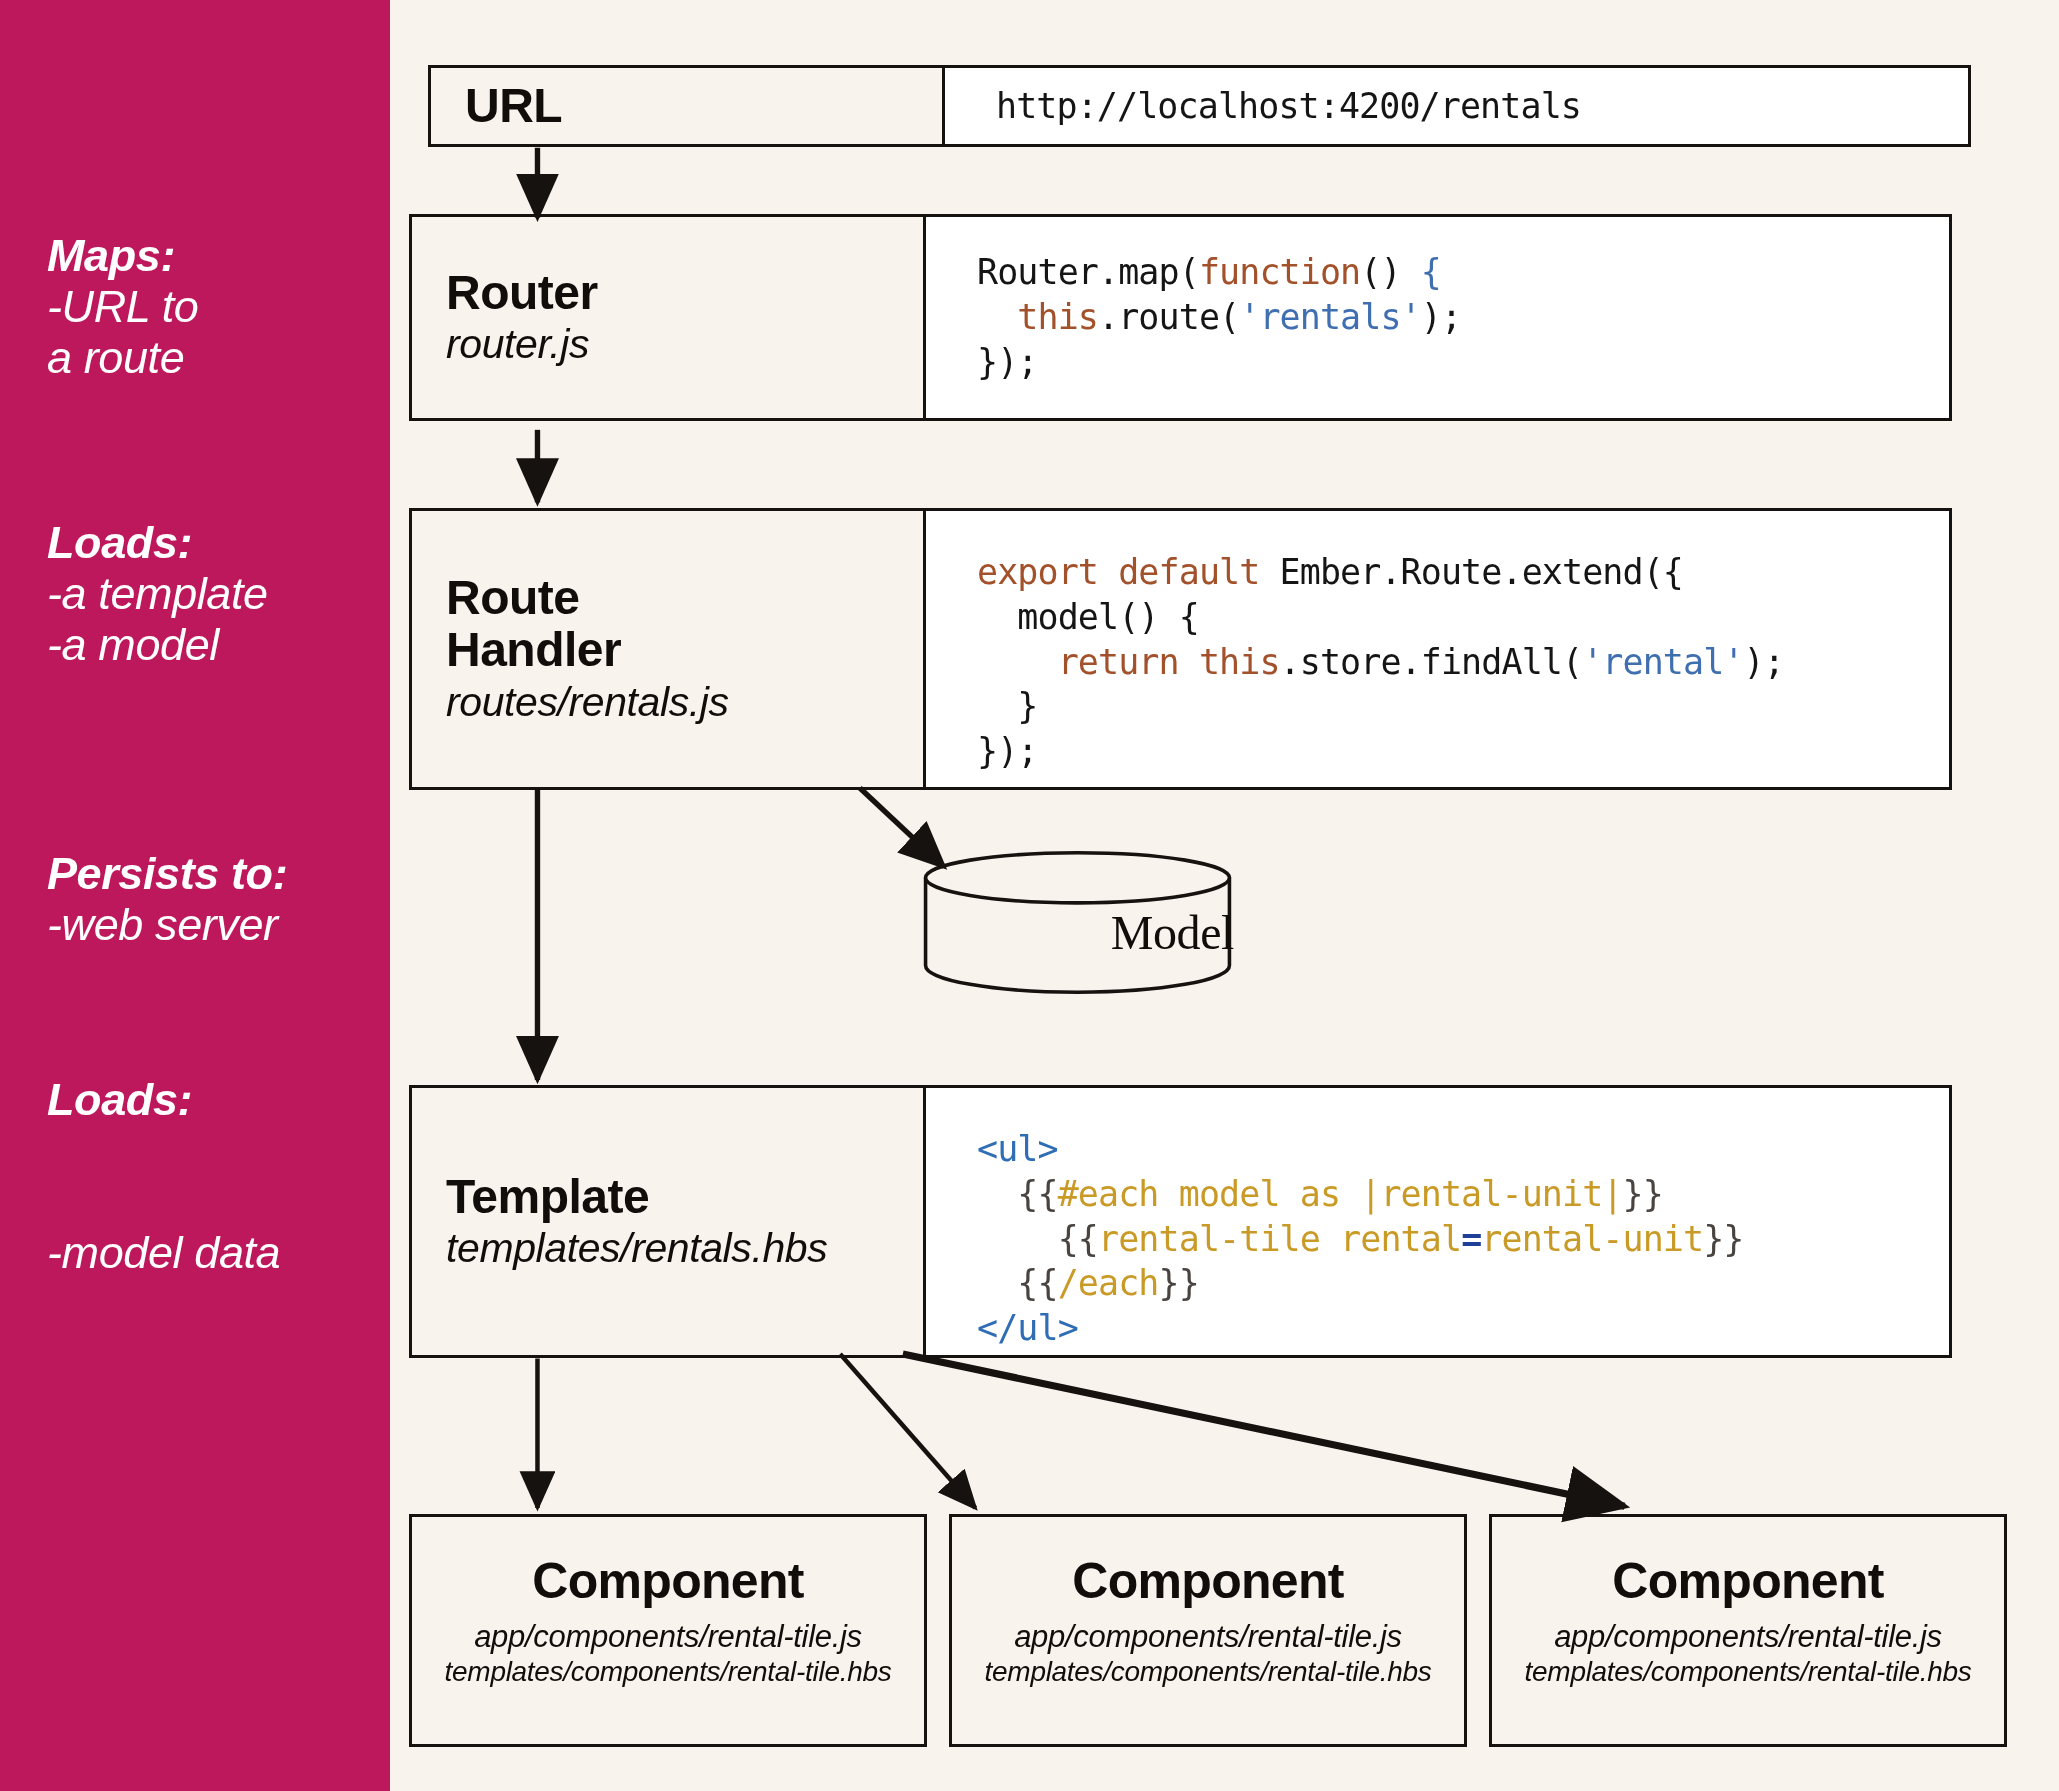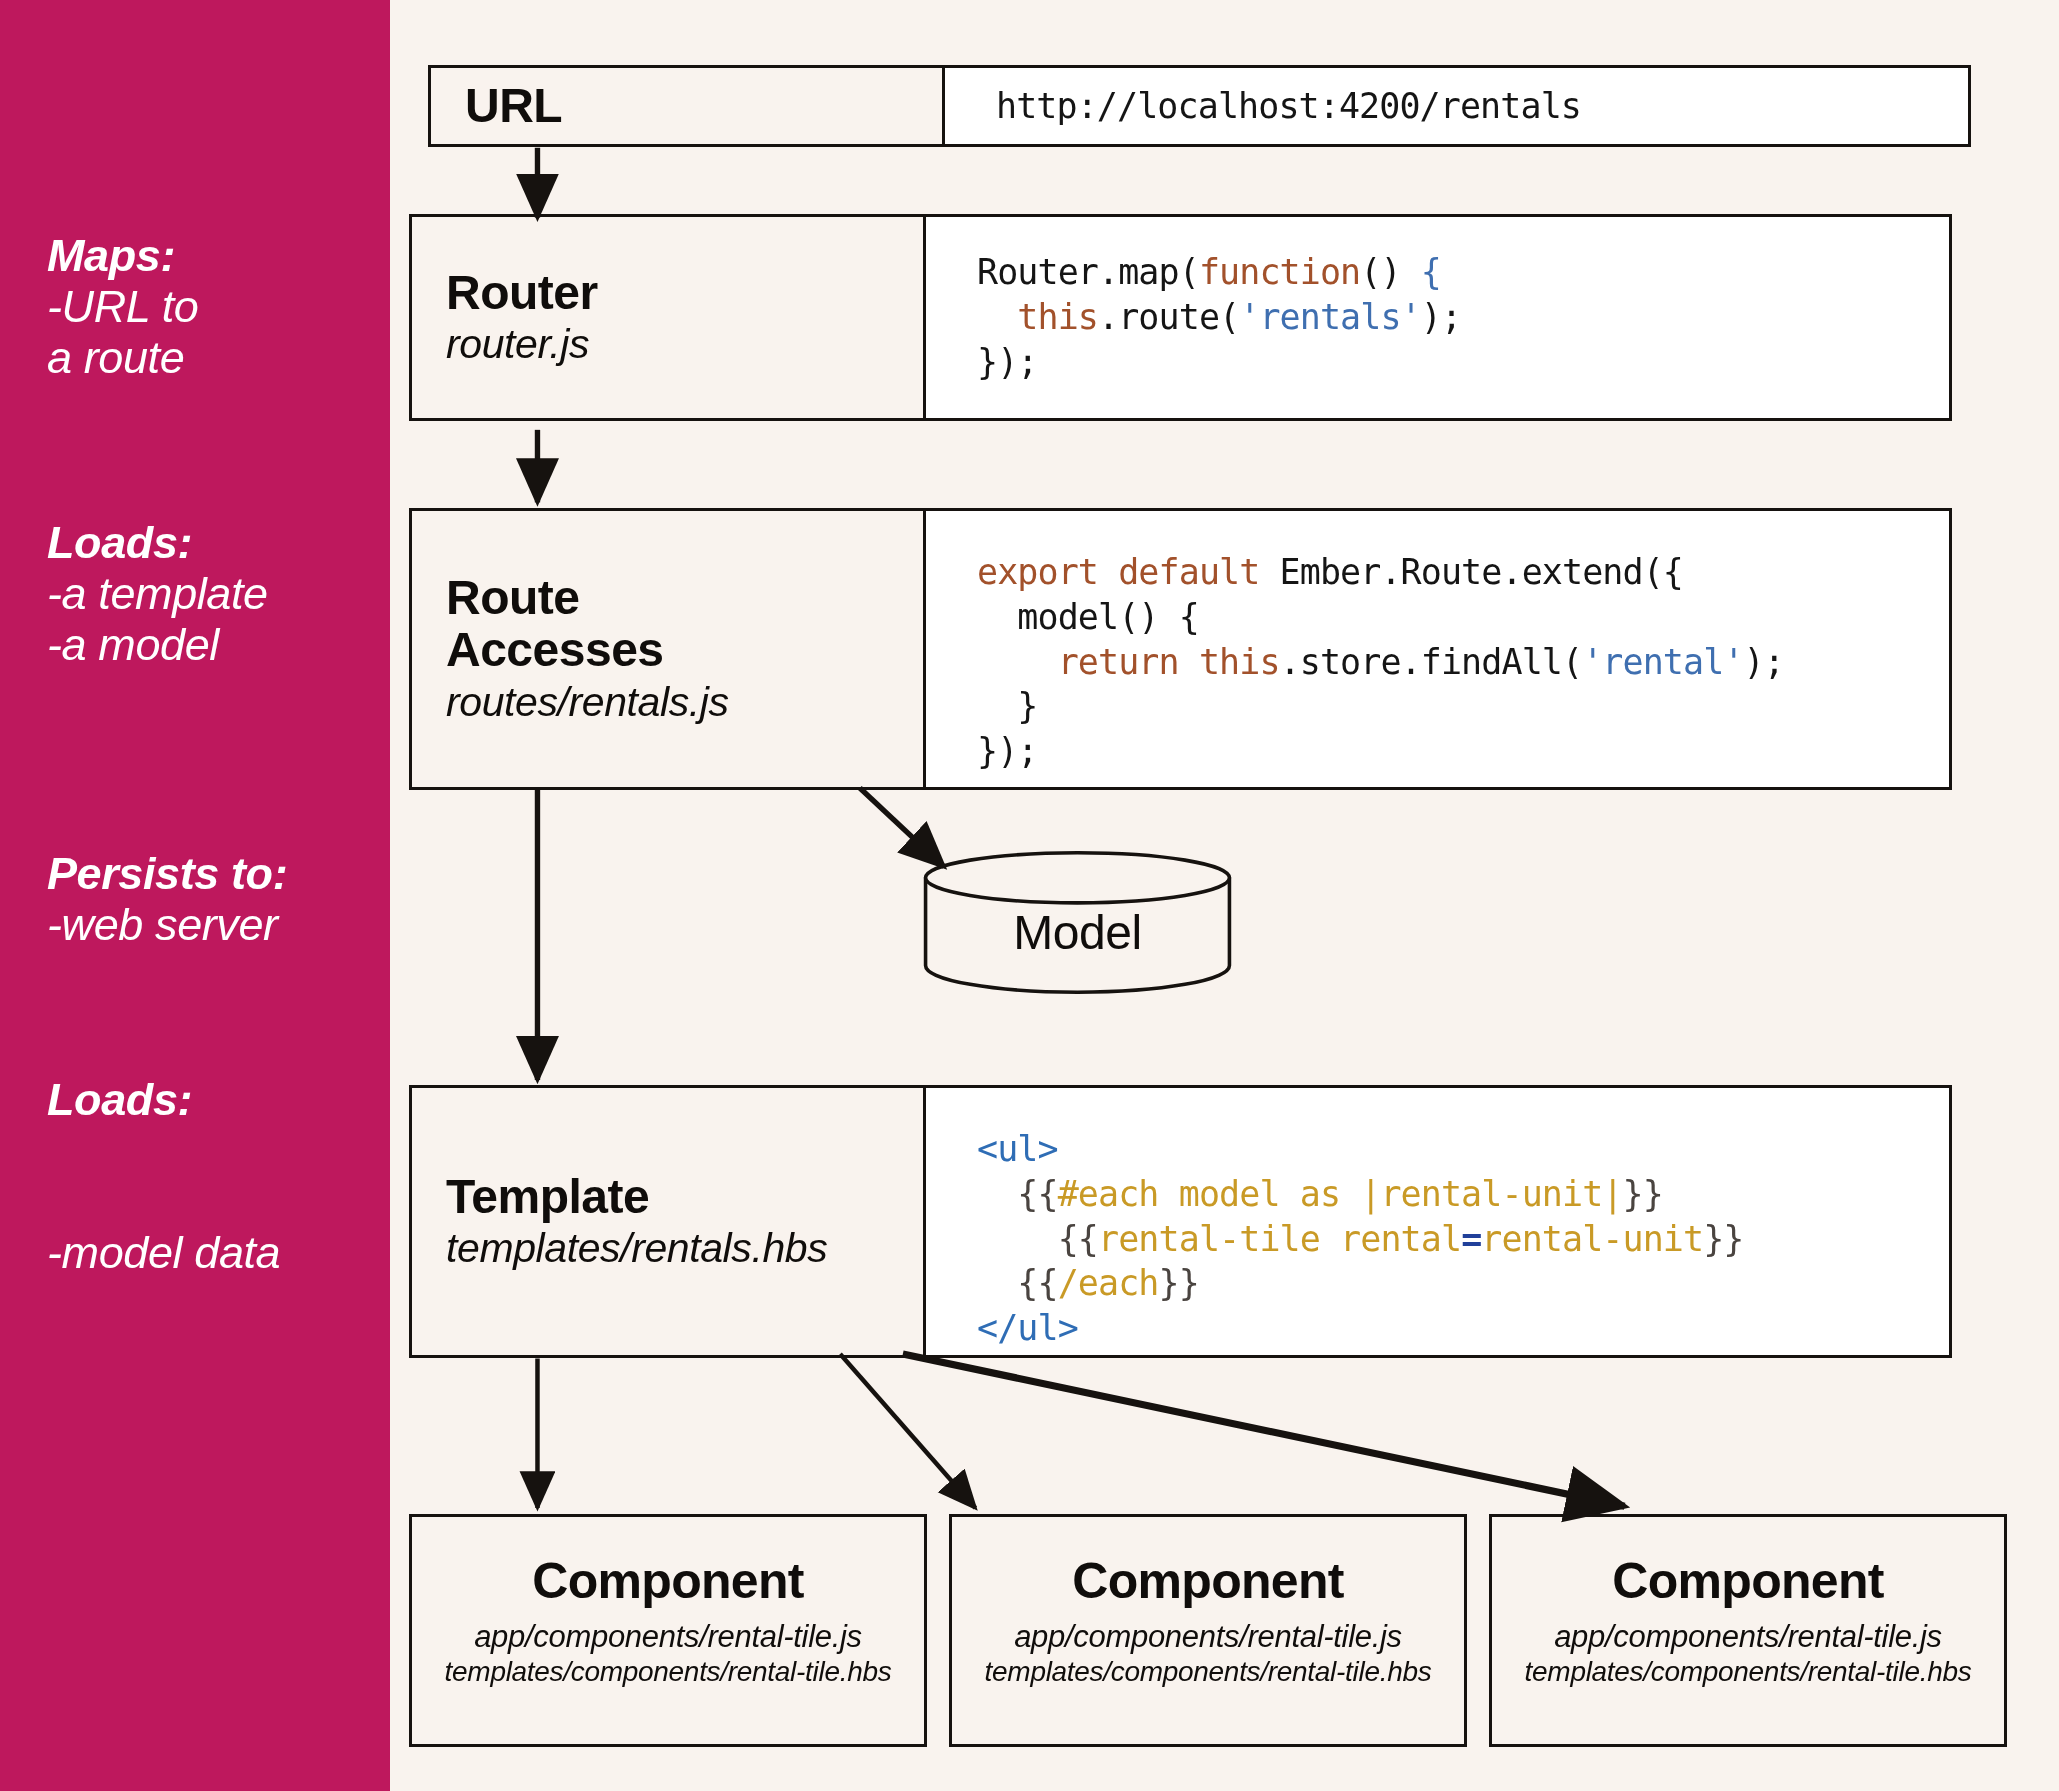--- a/index.html
+++ b/index.html
@@ -141,24 +141,25 @@
     left: 921px;
     top: 851px;
     width: 313px;
     height: 143px;
   }
   #model-label {
     position: absolute;
     left: 921px;
     top: 905px;
     width: 313px;
-    text-align: center;
+    text-align: right;
     font-size: 48px;
     color: #100d0b;
     letter-spacing: -0.4px;
+    font-family: Liberation Serif, serif;
   }
 
   
   #arrows {
     position: absolute;
     left: 0; top: 0;
     width: 2060px; height: 1791px;
     pointer-events: none;
   }
 </style>
@@ -207,21 +208,21 @@
     <div class="code-cell">
       <pre class="code"><span>Router.map(</span><span class="k-fn">function</span><span>() </span><span class="k-brace">{</span>
   <span class="k-fn">this</span><span>.route(</span><span class="k-str">'rentals'</span><span>);</span>
 <span>});</span></pre>
     </div>
   </div>
 
   <div class="box row-box" style="left:409px; top:508px; width:1543px; height:282px;">
     <div class="label-cell">
       <div class="label-title">Route</div>
-      <div class="label-title">Accesses</div>
+      <div class="label-title">Handler</div>
       <div class="label-sub">routes/rentals.js</div>
     </div>
     <div class="code-cell topalign">
       <pre class="code"><span class="k-fn">export default</span><span> Ember.Route.extend({</span>
 <span>  model() {</span>
 <span>    </span><span class="k-fn">return this</span><span>.store.findAll(</span><span class="k-str">'rental'</span><span>);</span>
 <span>  }</span>
 <span>});</span></pre>
     </div>
   </div>

